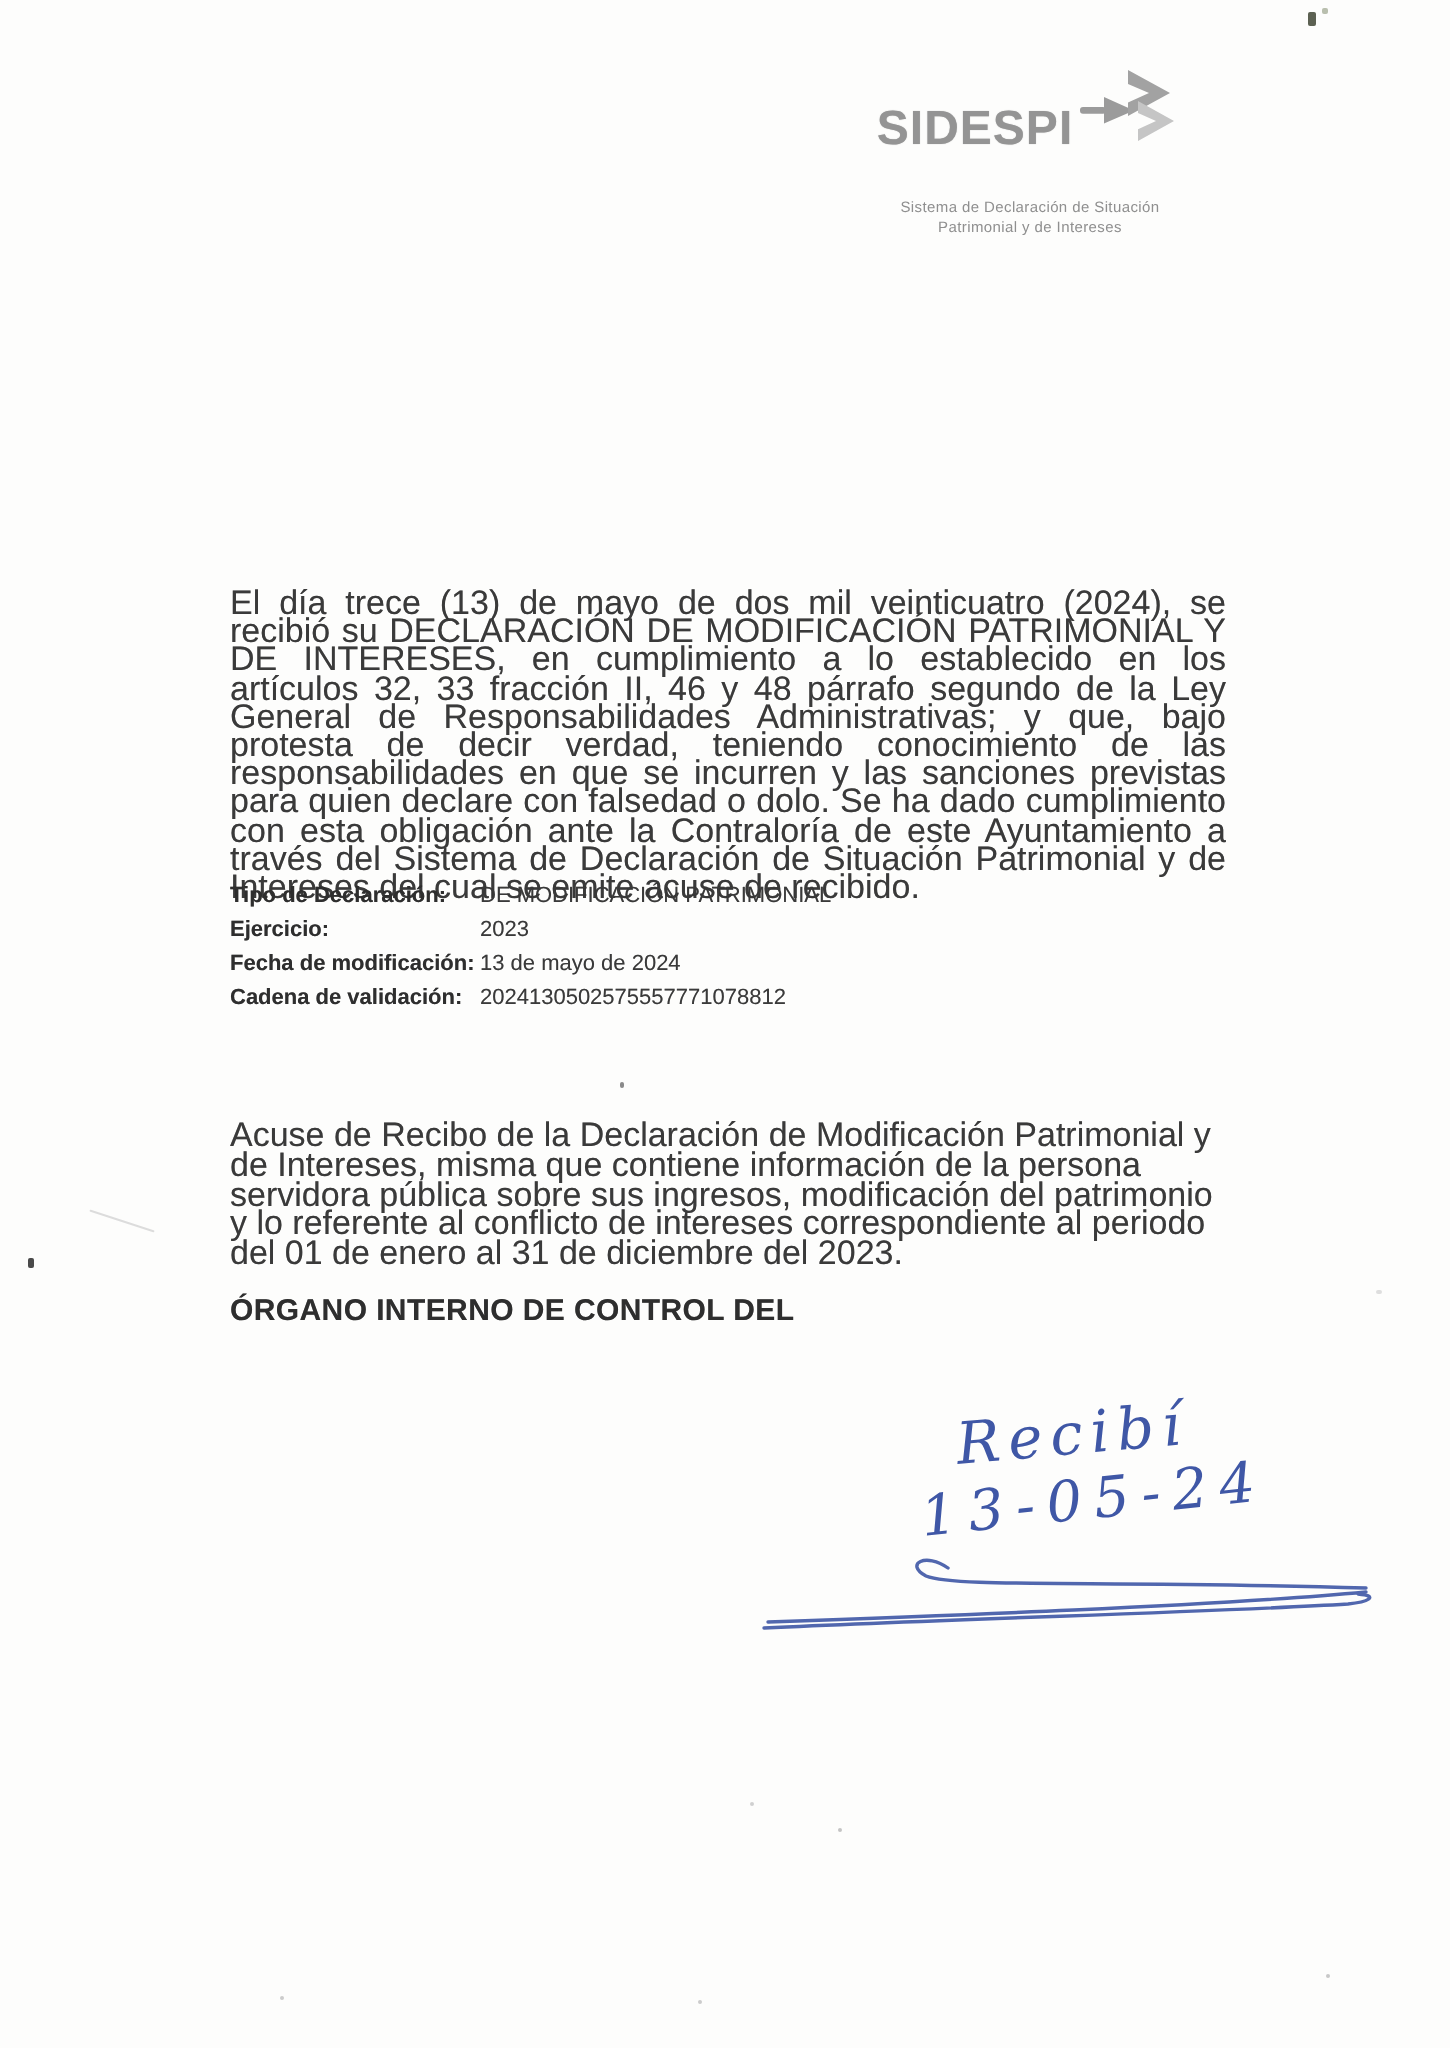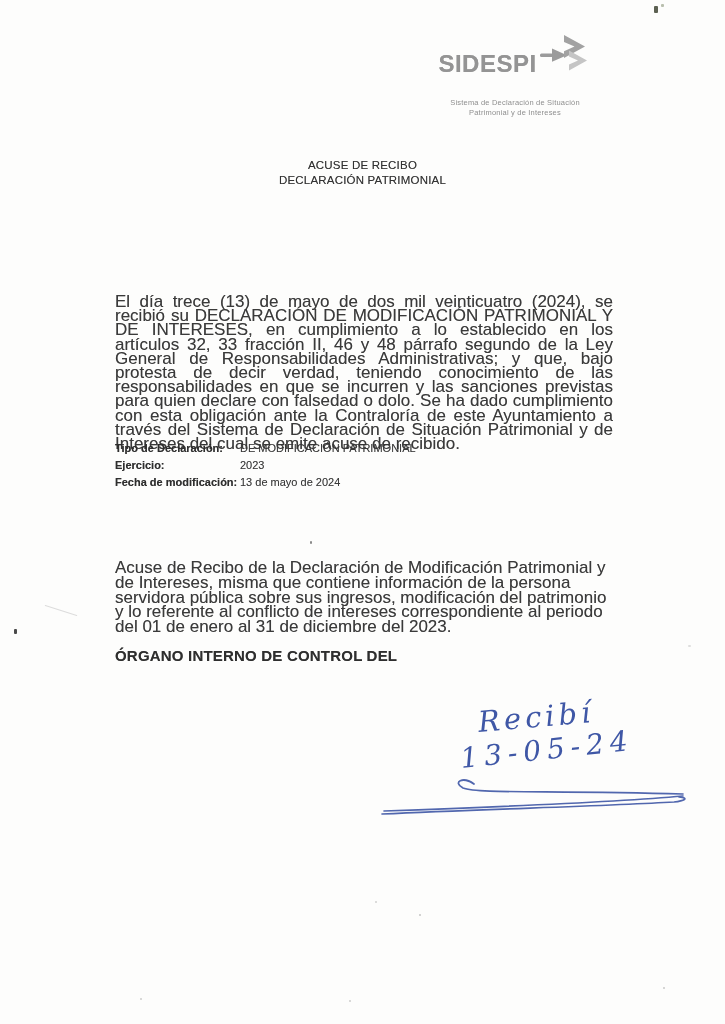--- a/index.html
+++ b/index.html
@@ -91,40 +91,40 @@
           <path d="M29 17.5 L47 27.5 L29 37.5 L29 31.6 L38 27.5 L29 23.5 Z" fill="#c5c5c5"></path>
         </svg>
       </span>
     </div>
     <div class="tagline">
       <div>Sistema de Declaración de Situación</div>
       <div>Patrimonial y de Intereses</div>
     </div>
   </div>
 
-  <div class="doc-title">
-    <div>ACUSE DE RECIBO</div>
-    <div>DECLARACIÓN PATRIMONIAL</div>
-  </div>
 
 
   <div class="para para1">El día trece (13) de mayo de dos mil veinticuatro (2024), se recibió su DECLARACIÓN DE MODIFICACIÓN PATRIMONIAL Y DE INTERESES, en cumplimiento a lo establecido en los artículos 32, 33 fracción II, 46 y 48 párrafo segundo de la Ley General de Responsabilidades Administrativas; y que, bajo protesta de decir verdad, teniendo conocimiento de las responsabilidades en que se incurren y las sanciones previstas para quien declare con falsedad o dolo. Se ha dado cumplimiento con esta obligación ante la Contraloría de este Ayuntamiento a través del Sistema de Declaración de Situación Patrimonial y de Intereses del cual se emite acuse de recibido.</div>
 
   <div class="fields">
     <div class="field-row">
       <span class="field-label">Tipo de Declaración:</span>
       <span class="field-value">DE MODIFICACIÓN PATRIMONIAL</span>
     </div>
     <div class="field-row">
       <span class="field-label">Ejercicio:</span>
       <span class="field-value">2023</span>
     </div>
     <div class="field-row">
       <span class="field-label">Fecha de modificación:</span>
       <span class="field-value">13 de mayo de 2024</span>
+    </div>
+    <div class="field-row">
+      <span class="field-label">Cadena de validación:</span>
+      <span class="field-value">2024130502575557771078812</span>
     </div>
   </div>
 
   <div class="para para2">Acuse de Recibo de la Declaración de Modificación Patrimonial y de Intereses, misma que contiene información de la persona servidora pública sobre sus ingresos, modificación del patrimonio y lo referente al conflicto de intereses correspondiente al periodo del 01 de enero al 31 de diciembre del 2023.</div>
 
   <div class="organ">ÓRGANO INTERNO DE CONTROL DEL</div>
 
   <div class="hw hw-word">Recibí</div>
   <div class="hw hw-date">13-05-24</div>
   <div class="swoosh">

